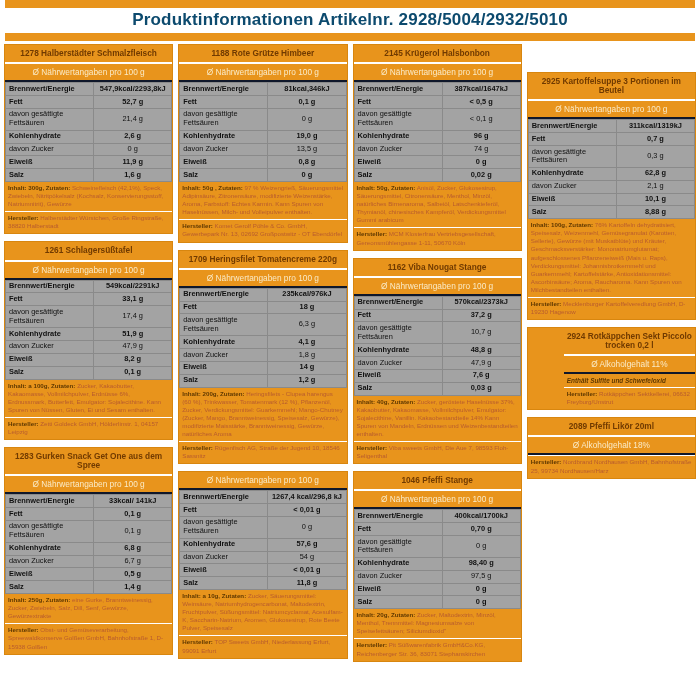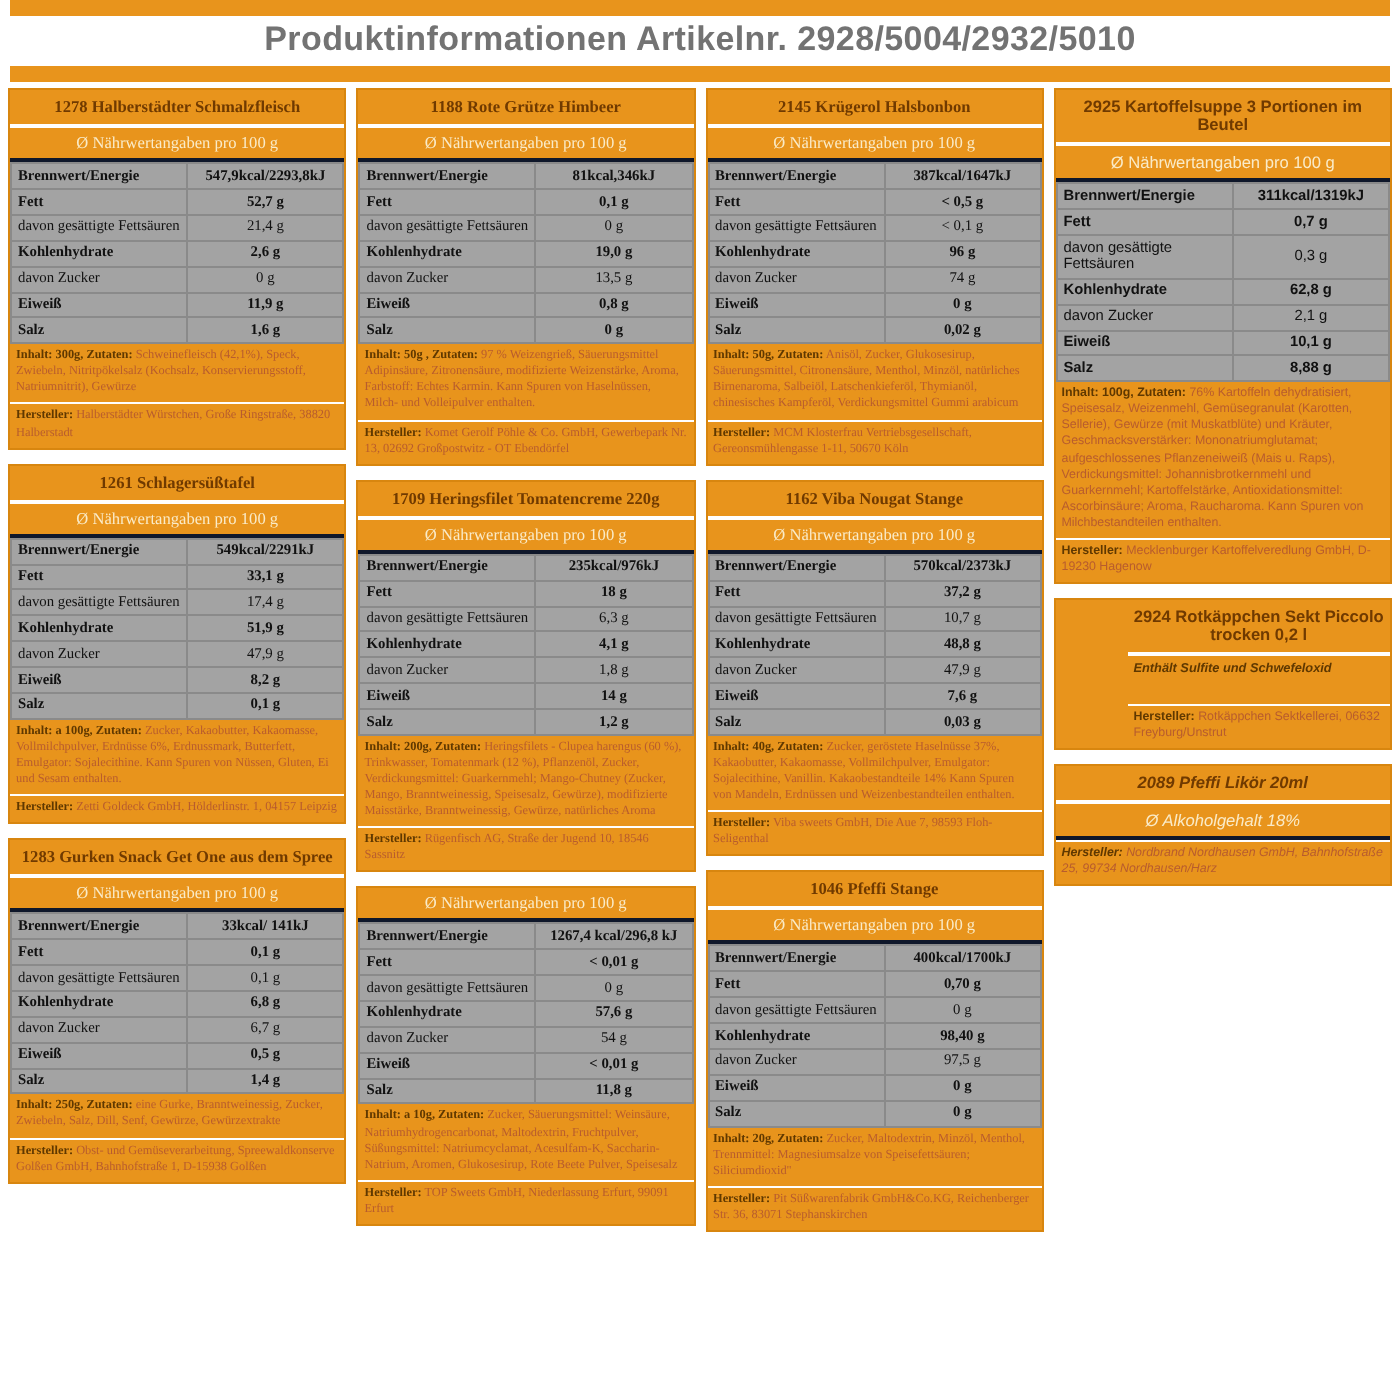--- a/index.html
+++ b/index.html
@@ -2,32 +2,32 @@
 <html><head>
 <meta charset="utf-8">
 <style>
   * { margin:0; padding:0; box-sizing:border-box; }
   html,body { width:700px; height:700px; background:#fff; overflow:hidden;
     font-family:"Liberation Sans", sans-serif; }
   .page { padding:0 4px; }
 
   
   .bar { height:8px; background:#E8941C; margin:0 1px; }
-  .ptitle { text-align:center; font-size:17px; font-weight:bold; color:#737373;
+  .ptitle { text-align:center; font-size:17px; font-weight:bold; color:#0c4a6e;
     padding:2px 0 3px 0; letter-spacing:.2px; }
 
   
   .grid { display:flex; gap:5px; margin-top:3px; }
   .col { flex:1; display:flex; flex-direction:column; gap:7px; min-width:0; }
 
   .card { background:#E8941C; border:1px solid #D8860F; display:flex; flex-direction:column; }
-  .grid .col:nth-child(-n+3) .card { min-height:157px;font-family:Liberation Serif, serif; }
-  .grid .col:nth-child(4) .card:nth-child(1) { min-height:194px; }
+  .grid .col:nth-child(-n+3) .card { min-height:157px; }
+  .grid .col:nth-child(4) .card:nth-child(1) { min-height:194px;margin-top:28px; }
   .grid .col:nth-child(4) .card:nth-child(2) { min-height:76px;padding-left:36px; }
-  .grid .col:nth-child(4) .card:nth-child(3) { min-height:50px;font-style:italic; }
+  .grid .col:nth-child(4) .card:nth-child(3) { min-height:50px; }
 
   .card-title { text-align:center; font-size:8.3px; font-weight:bold; color:#703A00;
     padding:4px 2px; border-bottom:2px solid #fff; line-height:1.1; }
   .card-sub { text-align:center; font-size:8.3px; color:#FAEBC8; padding:3px 2px;
     border-bottom:2px solid #0f172a; }
 
   table.nut { width:100%; border-collapse:collapse; background:#a3a3a3; font-size:7.4px;
     color:#111; table-layout:fixed; }
   table.nut td { border:1px solid #8a8a8a; padding:1.5px 3px; line-height:1.2;
     vertical-align:middle; }
@@ -513,20 +513,21 @@
         <span>76% Kartoffeln dehydratisiert, Speisesalz, Weizenmehl, Gemüsegranulat (Karotten, Sellerie), Gewürze (mit Muskatblüte) und Kräuter, Geschmacksverstärker: Mononatriumglutamat; aufgeschlossenes Pflanzeneiweiß (Mais u. Raps), Verdickungsmittel: Johannisbrotkernmehl und Guarkernmehl; Kartoffelstärke, Antioxidationsmittel: Ascorbinsäure; Aroma, Raucharoma. Kann Spuren von Milchbestandteilen enthalten.</span>
       </div>
       <div class="manu">
         <b>Hersteller:</b>
         <span>Mecklenburger Kartoffelveredlung GmbH, D-19230 Hagenow</span>
       </div>
     </div>
   </div>
         <div class="card">
     <div class="card-title">2924 Rotkäppchen Sekt Piccolo trocken 0,2 l</div>
+    <div class="card-sub">Ø Alkoholgehalt 11%</div>
     <div class="note">Enthält Sulfite und Schwefeloxid</div>
     <div class="manu">
       <b>Hersteller:</b>
       <span>Rotkäppchen Sektkellerei, 06632 Freyburg/Unstrut</span>
     </div>
   </div>
         <div class="card">
     <div class="card-title">2089 Pfeffi Likör 20ml</div>
     <div class="card-sub">Ø Alkoholgehalt 18%</div>
 

